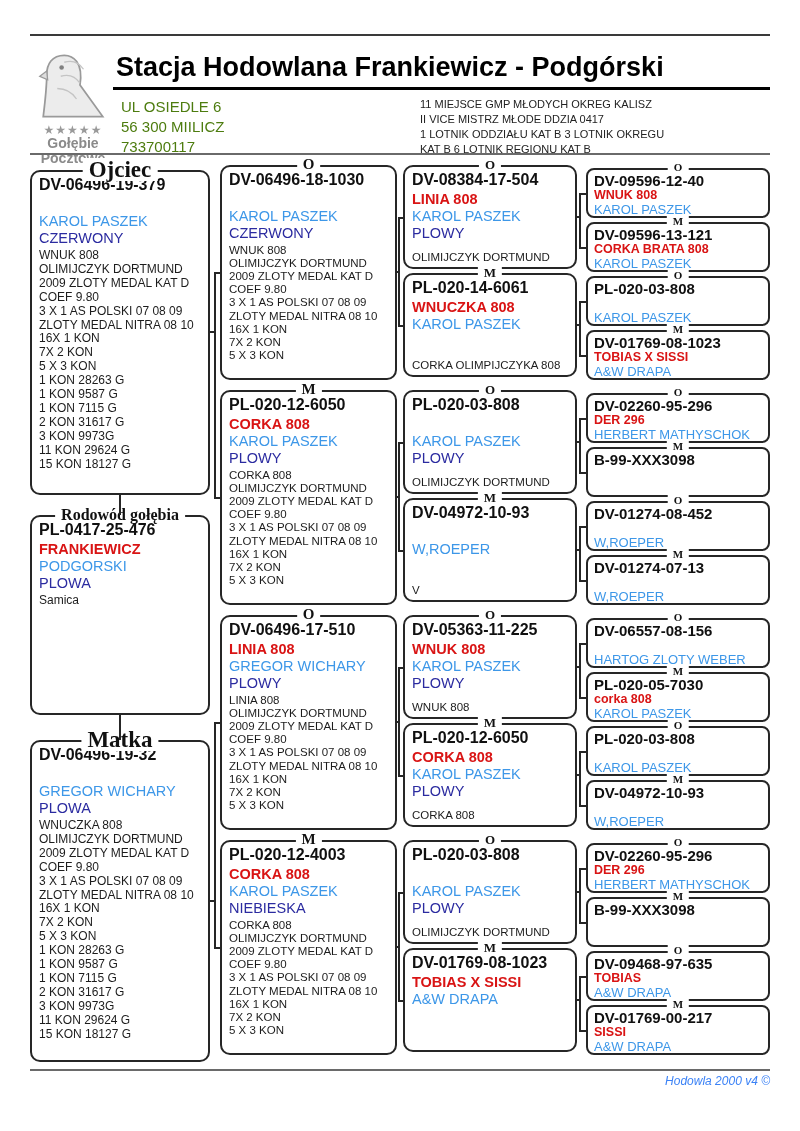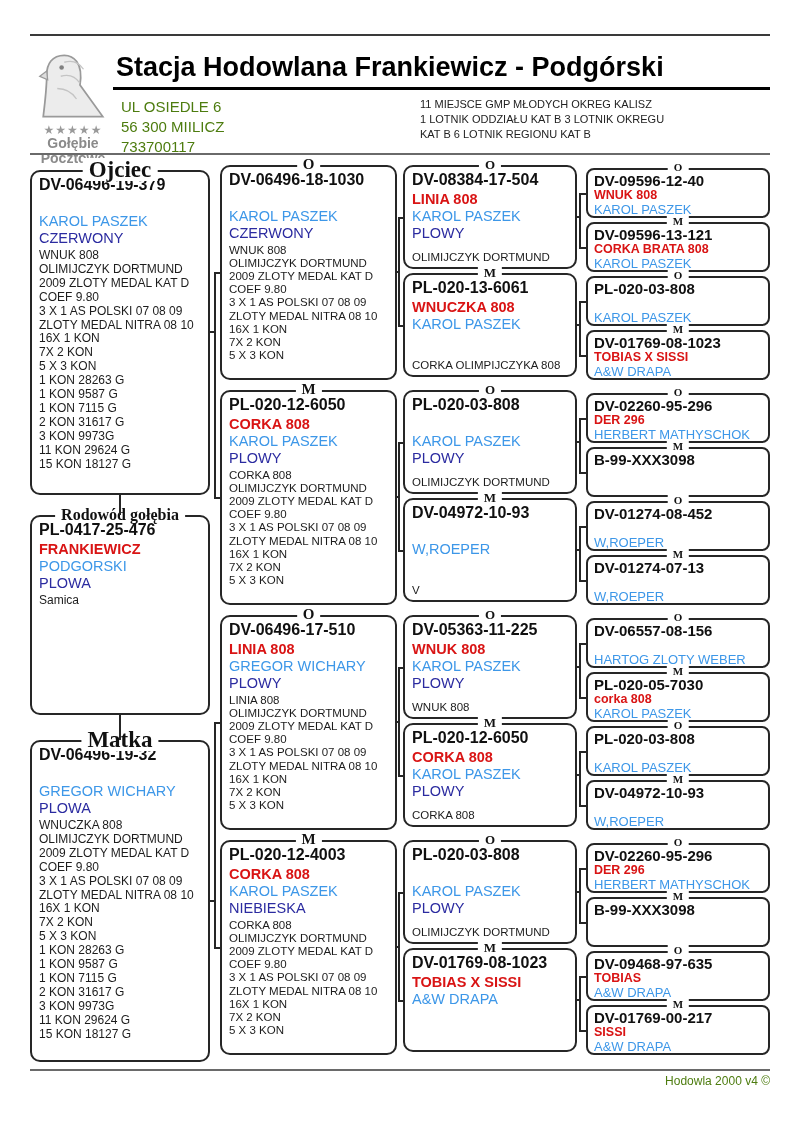--- a/index.html
+++ b/index.html
@@ -14,21 +14,21 @@
   
   #logo { position: absolute; left: 31px; top: 50px; width: 84px; text-align: center; }
   #logo .stars { color: #9a9a9a; font-size: 12px; letter-spacing: 1px; line-height: 1; }
   #logo .lname { color: #8a8a8a; font-weight: bold; font-size: 14px; line-height: 1.05; }
   #page-title { position: absolute; left: 116px; top: 52px; width: 656px;
     font-size: 27px; font-weight: bold; color: #000; white-space: nowrap; }
   #addr { position: absolute; left: 121px; top: 97px; font-size: 15px; line-height: 1.32; color: #4d7c0f; }
   #achv { position: absolute; left: 420px; top: 97px; width: 350px; text-align: left;
     font-size: 11px; line-height: 1.35; color: #222; }
   #footer-credit { position: absolute; left: 560px; top: 1074px; width: 210px;
-    text-align: right; font-size: 12px; color: #4d7c0f; }
+    text-align: right; font-size: 12px; color: #3b82f6; font-style: italic; }
 
   
   .box { position: relative; background: #fff; border: 2px solid #262626; border-radius: 10px;
     padding: 4px 7px; display: flex; flex-direction: column; }
   .tag { position: absolute; left: 50%; transform: translateX(-50%); background: #fff;
     padding: 0 6px; font-family: "Liberation Serif", serif; font-weight: bold; color: #111;
     white-space: nowrap; line-height: 1; }
   .ring { font-weight: bold; font-size: 16px; color: #101010; margin-bottom: 2px; white-space: nowrap; }
   .redl { font-weight: bold; font-size: 14.5px; color: #d91414; min-height: 17px; line-height: 1.16; white-space: nowrap; }
   .fanc { font-size: 14.5px; color: #3d97e8; min-height: 17px; line-height: 1.16; white-space: nowrap; }
@@ -92,20 +92,21 @@
   <div id="addr">
 
   <div>UL OSIEDLE 6</div>
       <div>56 300 MIILICZ</div>
       <div>733700117</div>
     </div>
 
   <div id="achv">
 
   <div>11 MIEJSCE GMP MŁODYCH OKREG KALISZ</div>
+      <div>II VICE MISTRZ MŁODE DDZIA 0417</div>
       <div>1 LOTNIK ODDZIAŁU KAT B 3 LOTNIK OKREGU</div>
       <div>KAT B  6 LOTNIK REGIONU KAT B</div>
     </div>
 
   <div class="rule gray" style="left:30px;top:153px;width:740px;height:2px"></div>
 
   <div class="box g1" id="box-father">
     <span class="tag big">Ojciec</span>
     <div class="ring">DV-06496-19-379</div>
     <div class="redl"></div>
@@ -235,21 +236,21 @@
   <div class="box">
       <span class="tag">O</span>
       <div class="ring">DV-08384-17-504</div>
       <div class="redl">LINIA 808</div>
       <div class="fanc">KAROL PASZEK</div>
       <div class="colr">PLOWY</div>
       <div class="bnote">OLIMIJCZYK DORTMUND</div>
     </div>
       <div class="box">
       <span class="tag">M</span>
-      <div class="ring">PL-020-13-6061</div>
+      <div class="ring">PL-020-14-6061</div>
       <div class="redl">WNUCZKA 808</div>
       <div class="fanc">KAROL PASZEK</div>
       <div class="colr"></div>
       <div class="bnote">CORKA OLIMPIJCZYKA 808</div>
     </div>
       <div class="box">
       <span class="tag">O</span>
       <div class="ring">PL-020-03-808</div>
       <div class="redl"></div>
       <div class="fanc">KAROL PASZEK</div>

